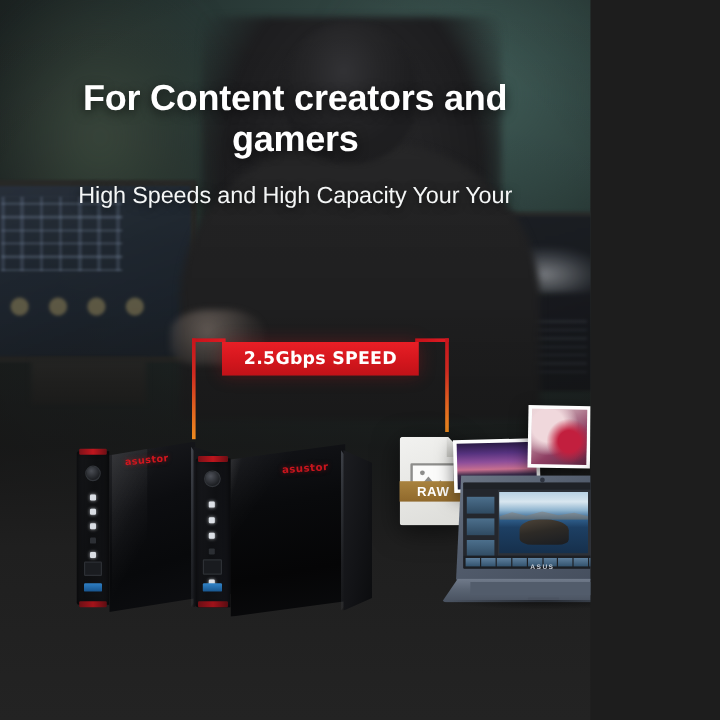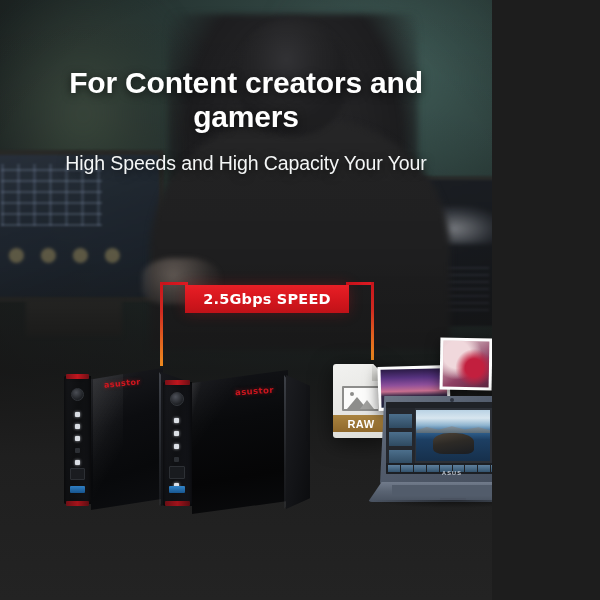--- a/index.html
+++ b/index.html
@@ -336,21 +336,21 @@
     border-bottom:12px solid #8d8d8b;
   }
   .raw-thumb::after{
     content:"";
     position:absolute; right:4px; bottom:0; width:0; height:0;
     border-left:7px solid transparent; border-right:7px solid transparent;
     border-bottom:9px solid #a0a09e;
   }
   .raw-dot{ position:absolute; left:6px; top:4px; width:4px; height:4px; border-radius:50%; background:#8d8d8b; }
   .raw-band{
-    position:absolute; left:0; right:0; bottom:6px; height:17px;
+    position:absolute; left:0; right:0; bottom:20px; height:17px;
     background:linear-gradient(180deg,#a9833f 0%,#90692c 100%);
     display:flex; align-items:center; justify-content:center;
   }
   .raw-band-text{
     color:#ffffff; font-size:11px; font-weight:bold; letter-spacing:.5px;
   }
 
   
   .photo{
     position:absolute; z-index:8;

